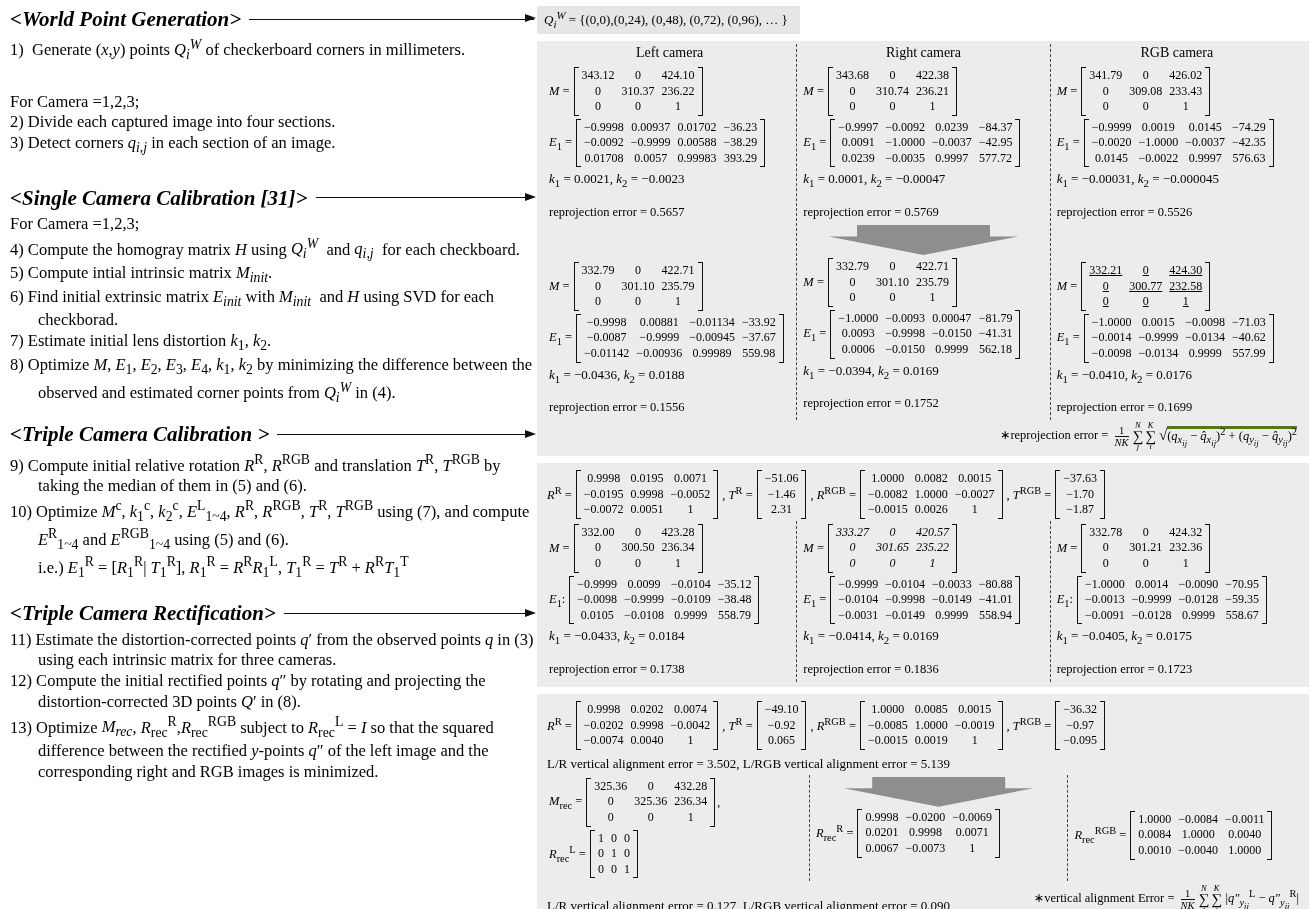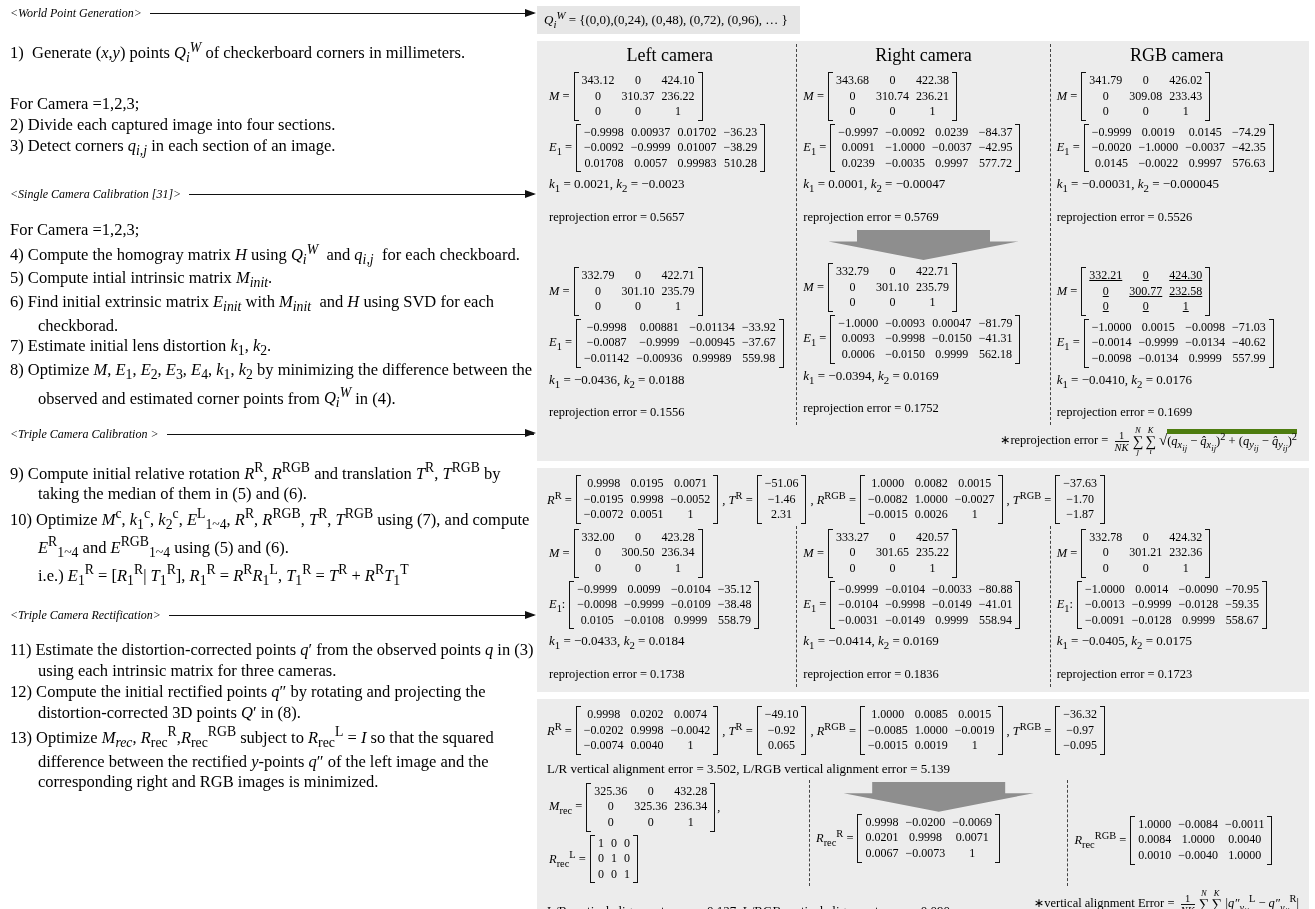--- a/index.html
+++ b/index.html
@@ -4,44 +4,44 @@
 <title>Triple Camera Calibration Figure</title>
 <style>
   html,body{margin:0;padding:0;}
   body{
     width:1315px;height:909px;position:relative;background:#ffffff;color:#000;
     font-family:"Liberation Serif", serif;overflow:hidden;
   }
   
   .left-col{position:absolute;left:10px;top:6px;width:524px;font-size:16.5px;line-height:1.26;}
   .sec-heading-row{display:flex;align-items:center;}
-  .sec-heading{font-weight:normal;font-style:italic;font-size:12px;white-space:nowrap;}
+  .sec-heading{font-weight:bold;font-style:italic;font-size:21px;white-space:nowrap;}
   .heading-arrow{flex:1;min-width:40px;height:0;border-top:1.6px solid #111;margin-left:8px;position:relative;}
   .heading-arrow::after{content:"";position:absolute;right:-2px;top:-5.3px;width:0;height:0;
     border-left:11px solid #111;border-top:4.6px solid transparent;border-bottom:4.6px solid transparent;}
   .sec{margin:0;}
   .s2{margin-top:28px;}
   .s3{margin-top:28px;}
   .s4{margin-top:15px;}
   .s5{margin-top:19px;}
-  .sec-lines{margin-top:17px;}
+  .sec-lines{margin-top:3px;}
   .line{margin:0;}
   .item{padding-left:28px;text-indent:-28px;}
   .cont{padding-left:28px;}
   
   .right-col{position:absolute;left:537px;top:6px;width:772px;display:flex;flex-direction:column;gap:7px;}
   .world-box{background:#e6e6e6;align-self:flex-start;padding:3px 12px 4px 7px;font-size:13px;}
   .panel{background:#ececec;}
   .p1{padding:3px 6px 2px;}
   .p2{padding:4px 6px 5px;}
   .p3{padding:4px 6px 4px;}
   .cams{display:grid;grid-template-columns:1fr 1fr 1fr;}
   .cam-col{padding:0 6px;min-width:0;}
   .cam-col + .cam-col{border-left:1px dashed #444;}
-  .cam-header{text-align:center;font-size:18px;padding:1px 0 3px;}
+  .cam-header{text-align:center;font-size:14px;padding:1px 0 3px;}
   
   .mexp{display:flex;align-items:center;margin:3px 0;font-size:12px;white-space:nowrap;}
   .toprow .mexp{display:inline-flex;margin:2px 2px;}
   .mlabel{margin-right:4px;font-size:12.5px;}
   .mat{display:inline-flex;align-items:stretch;}
   .mbr{width:4px;}
   .mbl{border:1.4px solid #111;border-right:none;}
   .mbrr{border:1.4px solid #111;border-left:none;}
   .mgrid{display:grid;column-gap:7px;padding:1px 3px;align-content:center;}
   .mcell{text-align:center;line-height:1.3;}
@@ -54,21 +54,21 @@
   
   .footnote{text-align:right;font-size:12.5px;padding:2px 6px 3px 0;}
   .frac{display:inline-flex;flex-direction:column;vertical-align:middle;text-align:center;
     font-size:10.5px;line-height:1.1;margin:0 3px;}
   .fn{border-bottom:1px solid #111;padding:0 3px;}
   .bigop{display:inline-flex;flex-direction:column;align-items:center;vertical-align:middle;
     line-height:0.9;margin:0 1px;}
   .bigop .lim{font-size:8.5px;}
   .bigop .op{font-size:15px;}
   .rad{font-size:15px;margin-left:2px;}
-  .radbody{border-top:5px solid #4d7c0f;}
+  .radbody{border-top:3px solid #4d7c0f;}
   
   .toprow{display:flex;align-items:center;flex-wrap:nowrap;padding:1px 2px 0;font-size:12px;}
   .alignline{font-size:13px;padding:4px 4px 2px;}
   .cams3{display:grid;grid-template-columns:35% 34% 31%;margin-top:1px;}
   .cams3 .cam-col{padding:0 6px;}
   .rrecr{margin-top:2px;}
   .rrecrgb{margin-top:36px;}
   .bottomrow{display:flex;justify-content:space-between;align-items:flex-end;padding:4px 2px 1px 4px;}
   .bottomrow .alignline{padding:0;}
   .bottomrow .footnote{padding:0 2px 0 0;}
@@ -168,26 +168,26 @@
             <span class="mlabel"><i>E</i><sub>1</sub> =</span>
             <span class="mat">
               <span class="mbr mbl"></span>
               <span class="mgrid" style="grid-template-columns: repeat(4, auto);">
                 <span class="mcell">−0.9998</span>
                 <span class="mcell">0.00937</span>
                 <span class="mcell">0.01702</span>
                 <span class="mcell">−36.23</span>
                 <span class="mcell">−0.0092</span>
                 <span class="mcell">−0.9999</span>
-                <span class="mcell">0.01007</span>
+                <span class="mcell">0.00588</span>
                 <span class="mcell">−38.29</span>
                 <span class="mcell">0.01708</span>
                 <span class="mcell">0.0057</span>
                 <span class="mcell">0.99983</span>
-                <span class="mcell">510.28</span>
+                <span class="mcell">393.29</span>
               </span>
               <span class="mbr mbrr"></span>
             </span>
           </div>
         <div class="kline"><i>k</i><sub>1</sub> = 0.0021, <i>k</i><sub>2</sub> = −0.0023</div>
         <div class="errline">reprojection error = 0.5657</div>
         <div class="spacer"></div>
         <div class="mexp">
             <span class="mlabel"><i>M</i> =</span>
             <span class="mat">
@@ -525,21 +525,21 @@
             </span>
           </div>
         <div class="kline"><i>k</i><sub>1</sub> = −0.0433, <i>k</i><sub>2</sub> = 0.0184</div>
         <div class="errline">reprojection error = 0.1738</div>
       </div>
       <div class="cam-col">
         <div class="mexp">
             <span class="mlabel"><i>M</i> =</span>
             <span class="mat">
               <span class="mbr mbl"></span>
-              <span class="mgrid" style="grid-template-columns: repeat(3, auto);">
+              <span class="mgrid" style="grid-template-columns: repeat(3, auto); font-style: italic;">
                 <span class="mcell">333.27</span>
                 <span class="mcell">0</span>
                 <span class="mcell">420.57</span>
                 <span class="mcell">0</span>
                 <span class="mcell">301.65</span>
                 <span class="mcell">235.22</span>
                 <span class="mcell">0</span>
                 <span class="mcell">0</span>
                 <span class="mcell">1</span>
               </span>

